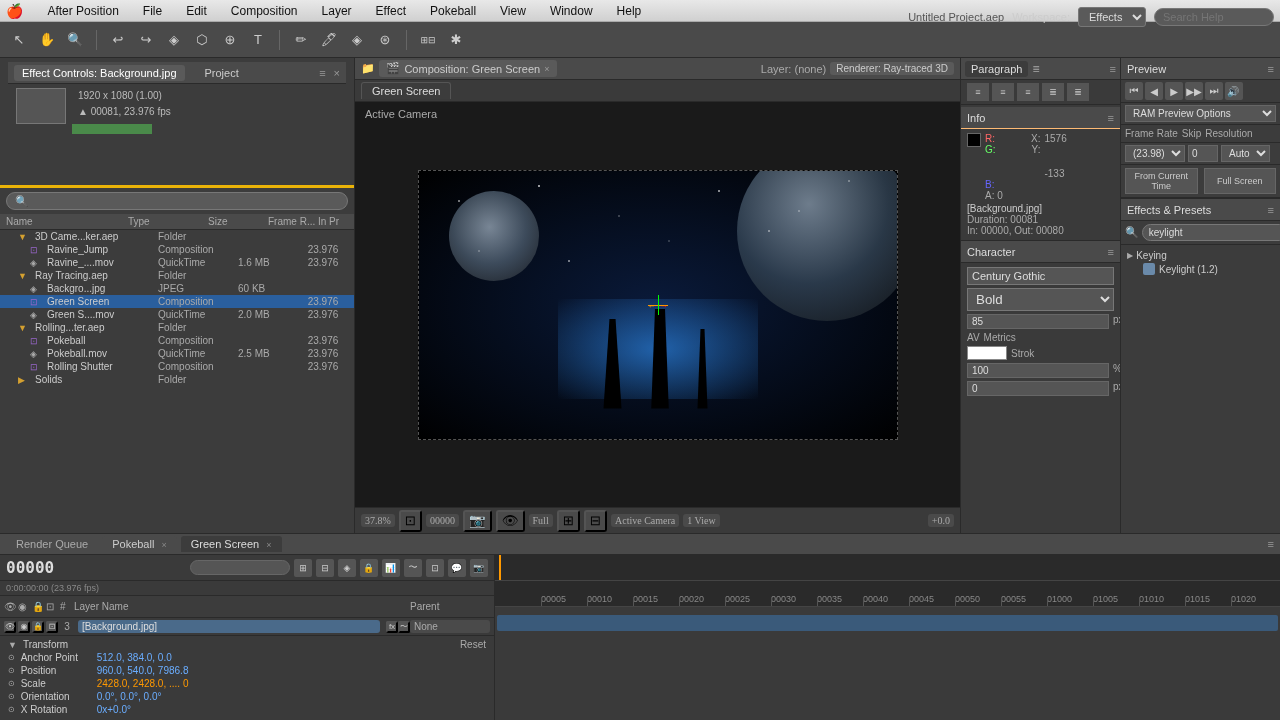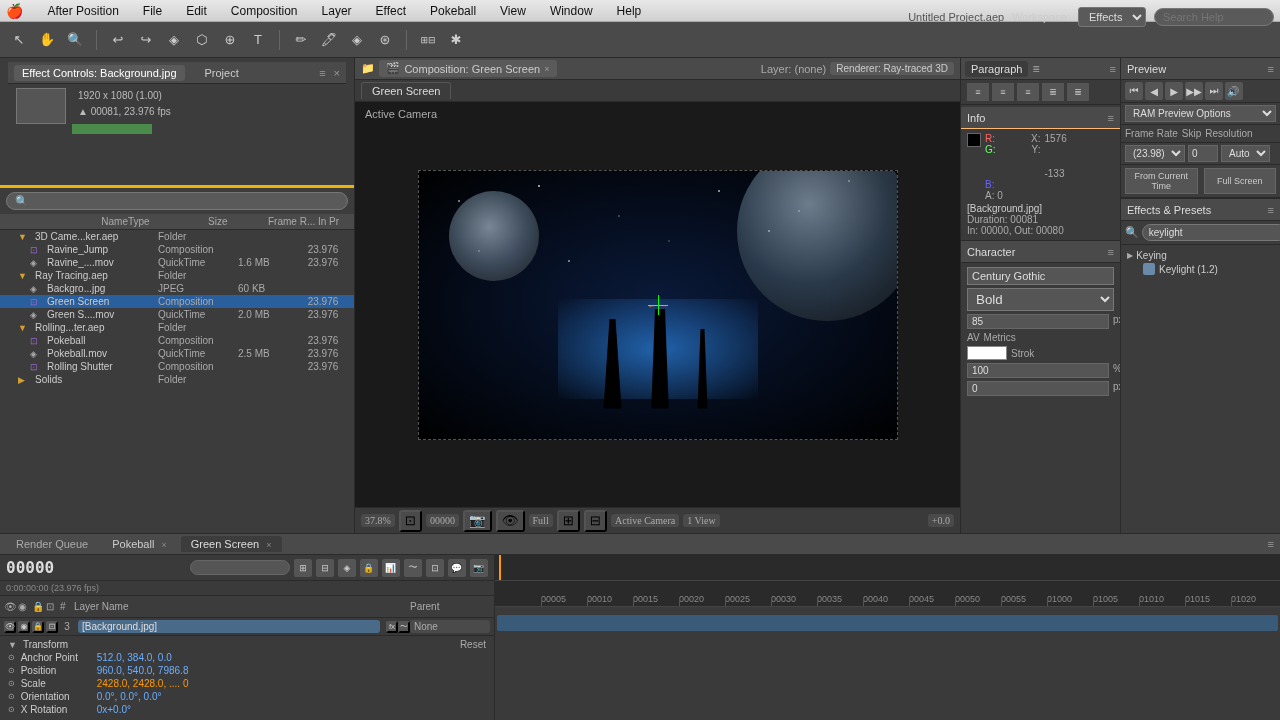--- a/index.html
+++ b/index.html
@@ -33,21 +33,21 @@
     #effect-controls { height: 130px; background: #3c3c3c; border-bottom: 3px solid #eab308; padding: 4px 8px; }
     .ec-thumb { width: 50px; height: 36px; background: #555; border: 1px solid #777; display: inline-block; }
     .ec-info { display: inline-block; vertical-align: top; margin-left: 6px; color: #bbb; font-size: 10px; line-height: 16px; }
     .ec-bar { height: 10px; width: 80px; background: #4a8a4a; margin-top: 4px; }
 
     
     #project-panel { flex: 1; overflow: hidden; display: flex; flex-direction: column; }
     .project-search { padding: 4px 6px; background: #3c3c3c; }
     .project-search input { width: 100%; background: #5a5a5a; border: 1px solid #777; color: #ddd; padding: 2px 8px; border-radius: 10px; font-size: 11px; }
     .project-table-header { display: flex; background: #4a4a4a; padding: 2px 6px; font-size: 10px; color: #aaa; border-bottom: 1px solid #2a2a2a; }
-    .col-name { flex: 1; text-align: right; }
+    .col-name { flex: 1; }
     .col-type { width: 80px; }
     .col-size { width: 60px; }
     .col-fps { width: 50px; }
     .col-inprog { width: 30px; }
     .project-list { flex: 1; overflow-y: auto; }
     .proj-item { display: flex; align-items: center; padding: 1px 6px; cursor: pointer; font-size: 10px; color: #ccc; }
     .proj-item.selected { background: #2a5f9e; }
     .proj-indent-1 { padding-left: 18px; }
     .proj-indent-2 { padding-left: 30px; }
     .proj-icon { width: 14px; height: 10px; display: inline-block; margin-right: 3px; font-size: 9px; }

